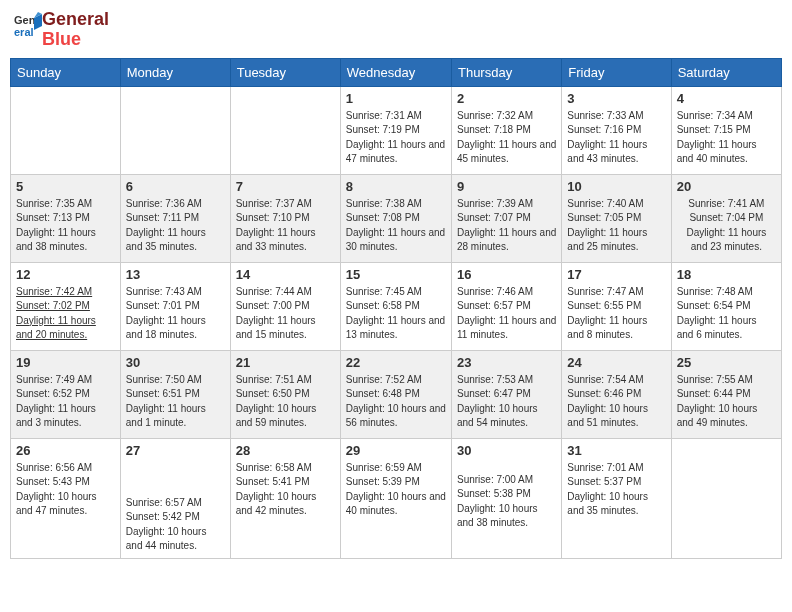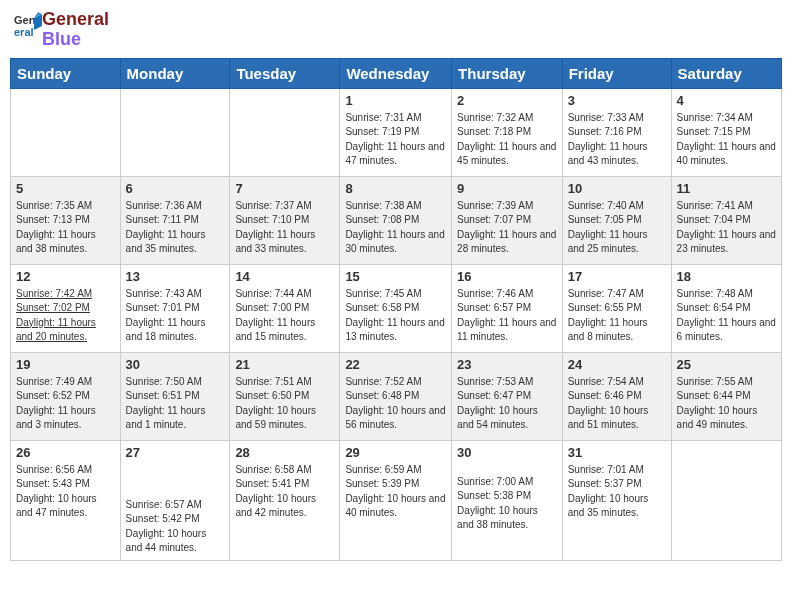--- a/index.html
+++ b/index.html
@@ -22,21 +22,21 @@
       align-items: flex-start;
     }
     .logo-text {
       display: flex;
       flex-direction: column;
       font-size: 18px;
       font-weight: bold;
       line-height: 1.1;
     }
     .logo-general { color: #7f1d1d; }
-    .logo-blue { color: #8b5cf6; }
+    .logo-blue { color: #ef4444; }
     .logo-icon {
       width: 28px;
       height: 28px;
     }
     .title-block {
       text-align: right;
     }
     .month-title {
       font-size: 32px;
       font-weight: bold;
@@ -49,22 +49,22 @@
     .calendar {
       width: 100%;
       border-collapse: collapse;
       border: 1px solid #ccc;
     }
     .calendar th {
       background-color: #2a6db5;
       color: #fff;
       text-align: left;
       padding: 6px 6px;
-      font-size: 15px;
-      font-weight: bold;
+      font-size: 13px;
+      font-weight: normal;
       border: 1px solid #1a5ca0;
     }
     .calendar td {
       vertical-align: top;
       padding: 4px 5px;
       border: 1px solid #ccc;
       font-size: 10.5px;
       color: #333;
       width: 113px;
       min-height: 80px;
@@ -183,22 +183,22 @@
 Sunset: 7:07 PM
 Daylight: 11 hours and 28 minutes.</div>
         </td>
         <td>
           <div class="day-number">10</div>
           <div class="day-info" style="white-space: pre-line;">Sunrise: 7:40 AM
 Sunset: 7:05 PM
 Daylight: 11 hours and 25 minutes.</div>
         </td>
         <td>
-          <div class="day-number">11</div>
-          <div class="day-info" style="white-space: pre-line;">Sunrise: 7:41 AM
+          <div class="day-number">20</div>
+          <div class="day-info" style="white-space: pre-line; text-align: center;">Sunrise: 7:41 AM
 Sunset: 7:04 PM
 Daylight: 11 hours and 23 minutes.</div>
         </td>
       </tr>
       <tr class="row-white">
         <td>
           <div class="day-number">12</div>
           <div class="day-info" style="white-space: pre-line; text-decoration: underline;">Sunrise: 7:42 AM
 Sunset: 7:02 PM
 Daylight: 11 hours and 20 minutes.</div>

